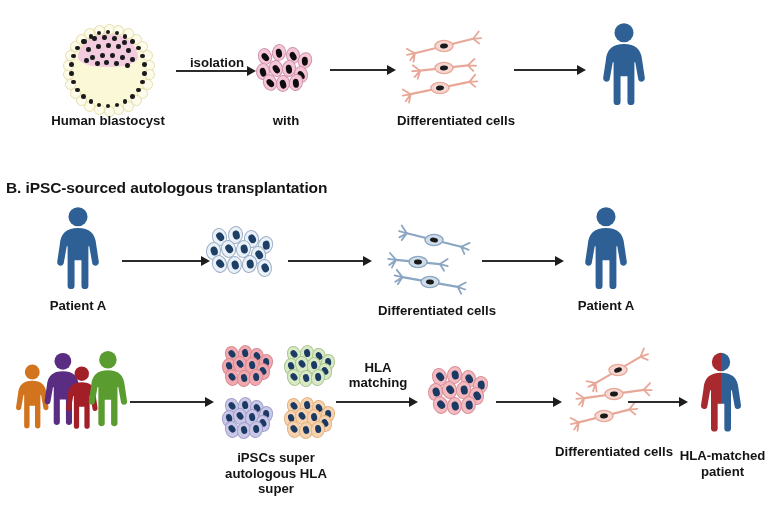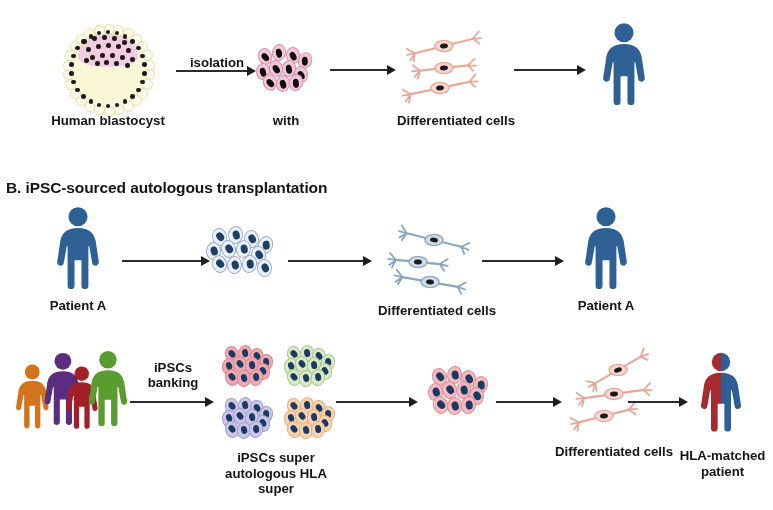--- a/index.html
+++ b/index.html
@@ -380,24 +380,20 @@
       <div style="position: absolute; left: 72px; top: 0px;"><svg width="47.84" height="80.96000000000001" viewBox="0 0 60 96">
           <circle cx="30" cy="12" r="11" fill="#5a9c30"></circle>
           <path d="M30 25 C17 25 10 31 9 44 L6 64 C5.4 69 12.6 70.4 13.6 65.4 L17 46 L18 46 L18 92 C18 96.6 26 96.6 26 92 L26 62 L34 62 L34 92 C34 96.6 42 96.6 42 92 L42 46 L43 46 L46.4 65.4 C47.4 70.4 54.6 69 54 64 L51 44 C50 31 43 25 30 25 Z" fill="#5a9c30"></path>
         </svg></div>
     </div>
 
   <div class="arrow" style="left:130px;top:95px;width:86px;">
     <div class="shaft" style="width:76px;"></div>
       <div class="head" style="left:75px;"></div>
   </div>
-  <div class="arrow-label" style="left:128px;top:61px;width:90px;">
-    <span>iPSCs</span><br>
-    <span>banking</span>
-  </div>
 
   <div class="grp" id="colony-grid" style="left:222px;top:45px;">
       <div class="colony" style="position: absolute; left: 0px; top: 0px; width: 52px; height: 44px;">
         <div class="cellx" style="left: 3px; top: 1px; width: 13.5px; height: 16.5px; background: rgb(240, 168, 174); border-color: rgba(215, 135, 145, 0.9); transform: rotate(-16deg);">
           <div class="nuc" style="width: 5.8px; height: 8px; background: rgb(27, 58, 99);"></div>
         </div>
         <div class="cellx" style="left: 16px; top: 0px; width: 13.5px; height: 16.5px; background: rgb(240, 168, 174); border-color: rgba(215, 135, 145, 0.9); transform: rotate(10deg);">
           <div class="nuc" style="width: 5.8px; height: 8px; background: rgb(27, 58, 99);"></div>
         </div>
         <div class="cellx" style="left: 28px; top: 3px; width: 13.5px; height: 16.5px; background: rgb(240, 168, 174); border-color: rgba(215, 135, 145, 0.9); transform: rotate(-6deg);">
@@ -536,20 +532,24 @@
     </div>
   <div class="caption wrap" style="left:212px;top:150px;width:128px;">
     <span>iPSCs super</span><br>
     <span>autologous HLA</span><br>
     <span>super</span>
   </div>
 
   <div class="arrow" style="left:336px;top:95px;width:84px;">
     <div class="shaft" style="width:74px;"></div>
       <div class="head" style="left:73px;"></div>
+  </div>
+  <div class="arrow-label" style="left:334px;top:61px;width:88px;">
+    <span>HLA</span><br>
+    <span>matching</span>
   </div>
 
   <div class="node" style="left:428px;top:66px;">
     <div class="colony" id="colony-matched" style="width:62px;height:56px;">
         <div class="cellx" style="left: 4px; top: 2px; width: 15px; height: 18px; background: rgb(245, 185, 192); border-color: rgba(214, 140, 150, 0.9); transform: rotate(-16deg);">
           <div class="nuc" style="width: 6.5px; height: 9px; background: rgb(27, 58, 99);"></div>
         </div>
         <div class="cellx" style="left: 19px; top: 0px; width: 15px; height: 18px; background: rgb(245, 185, 192); border-color: rgba(214, 140, 150, 0.9); transform: rotate(9deg);">
           <div class="nuc" style="width: 6.5px; height: 9px; background: rgb(27, 58, 99);"></div>
         </div>

